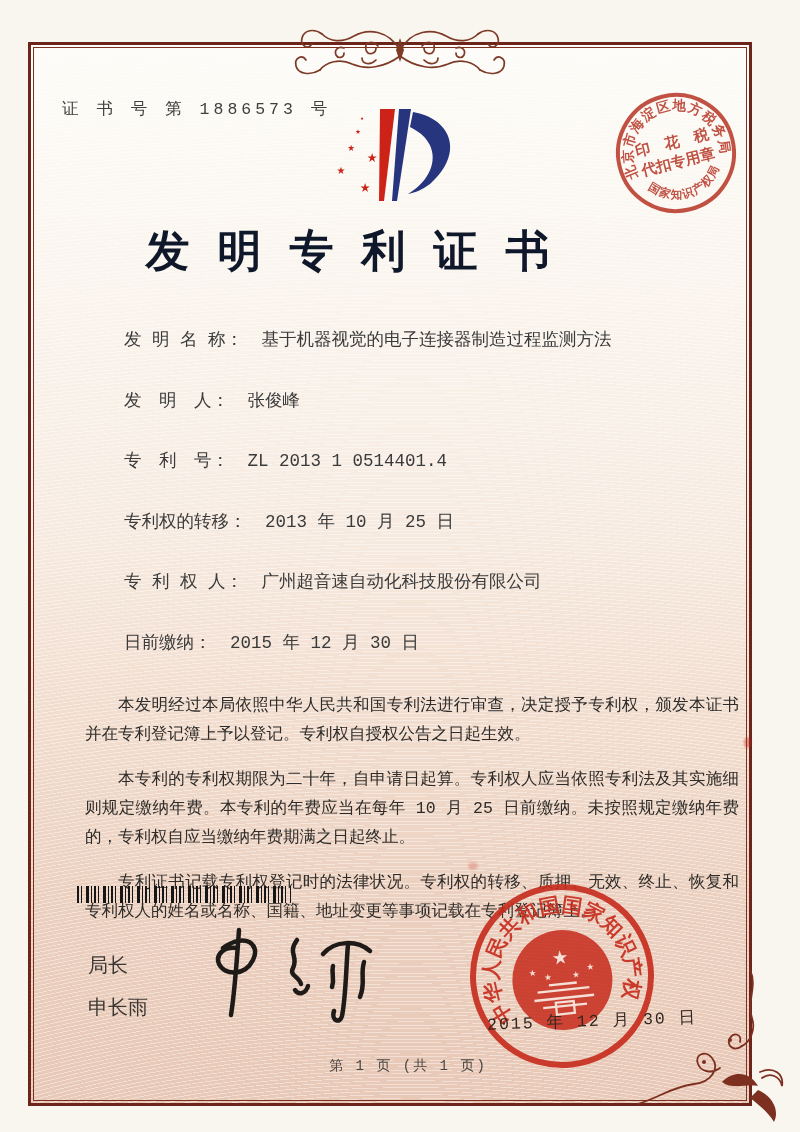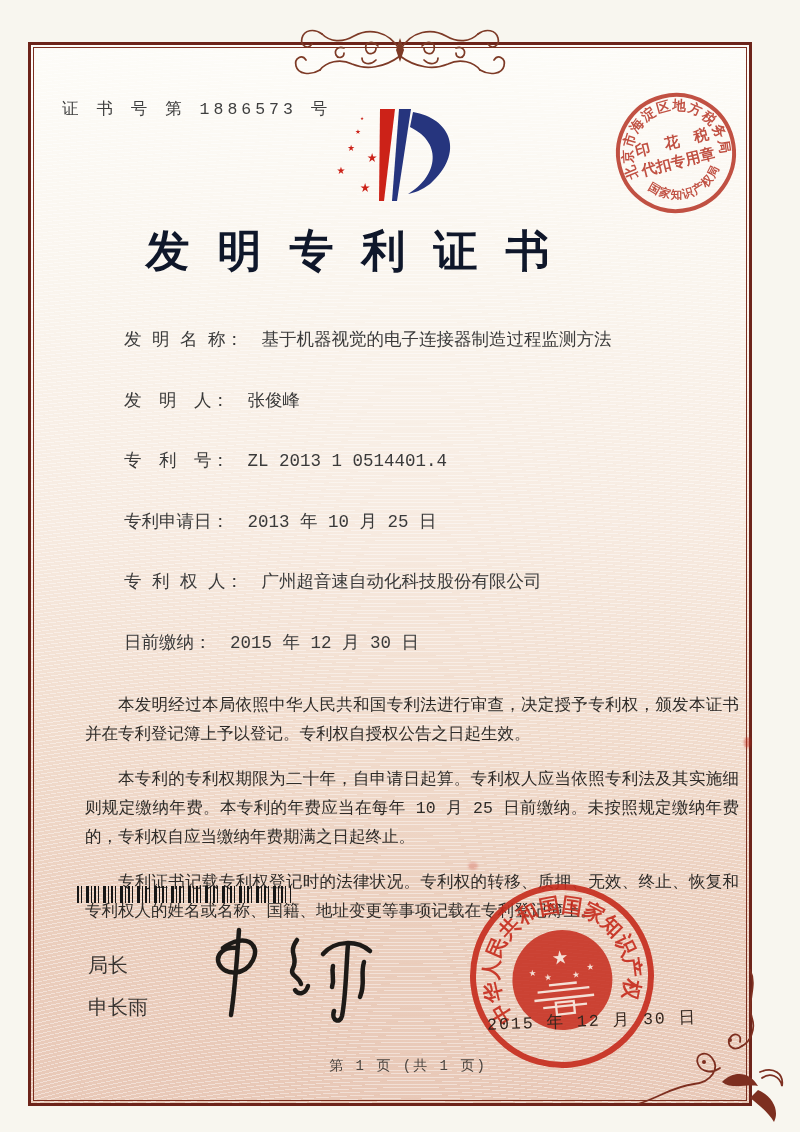--- a/index.html
+++ b/index.html
@@ -107,21 +107,21 @@
     </div>
     <div class="field-row">
       <span class="f-label">发　明　人：</span>
       <span class="f-value">张俊峰</span>
     </div>
     <div class="field-row">
       <span class="f-label">专　利　号：</span>
       <span class="f-value">ZL 2013 1 0514401.4</span>
     </div>
     <div class="field-row">
-      <span class="f-label">专利申请日：</span>
+      <span class="f-label">专利权的转移：</span>
       <span class="f-value">2013 年 10 月 25 日</span>
     </div>
     <div class="field-row">
       <span class="f-label">专 利 权 人：</span>
       <span class="f-value">广州超音速自动化科技股份有限公司</span>
     </div>
     <div class="field-row">
       <span class="f-label">日前缴纳：</span>
       <span class="f-value">2015 年 12 月 30 日</span>
     </div>

